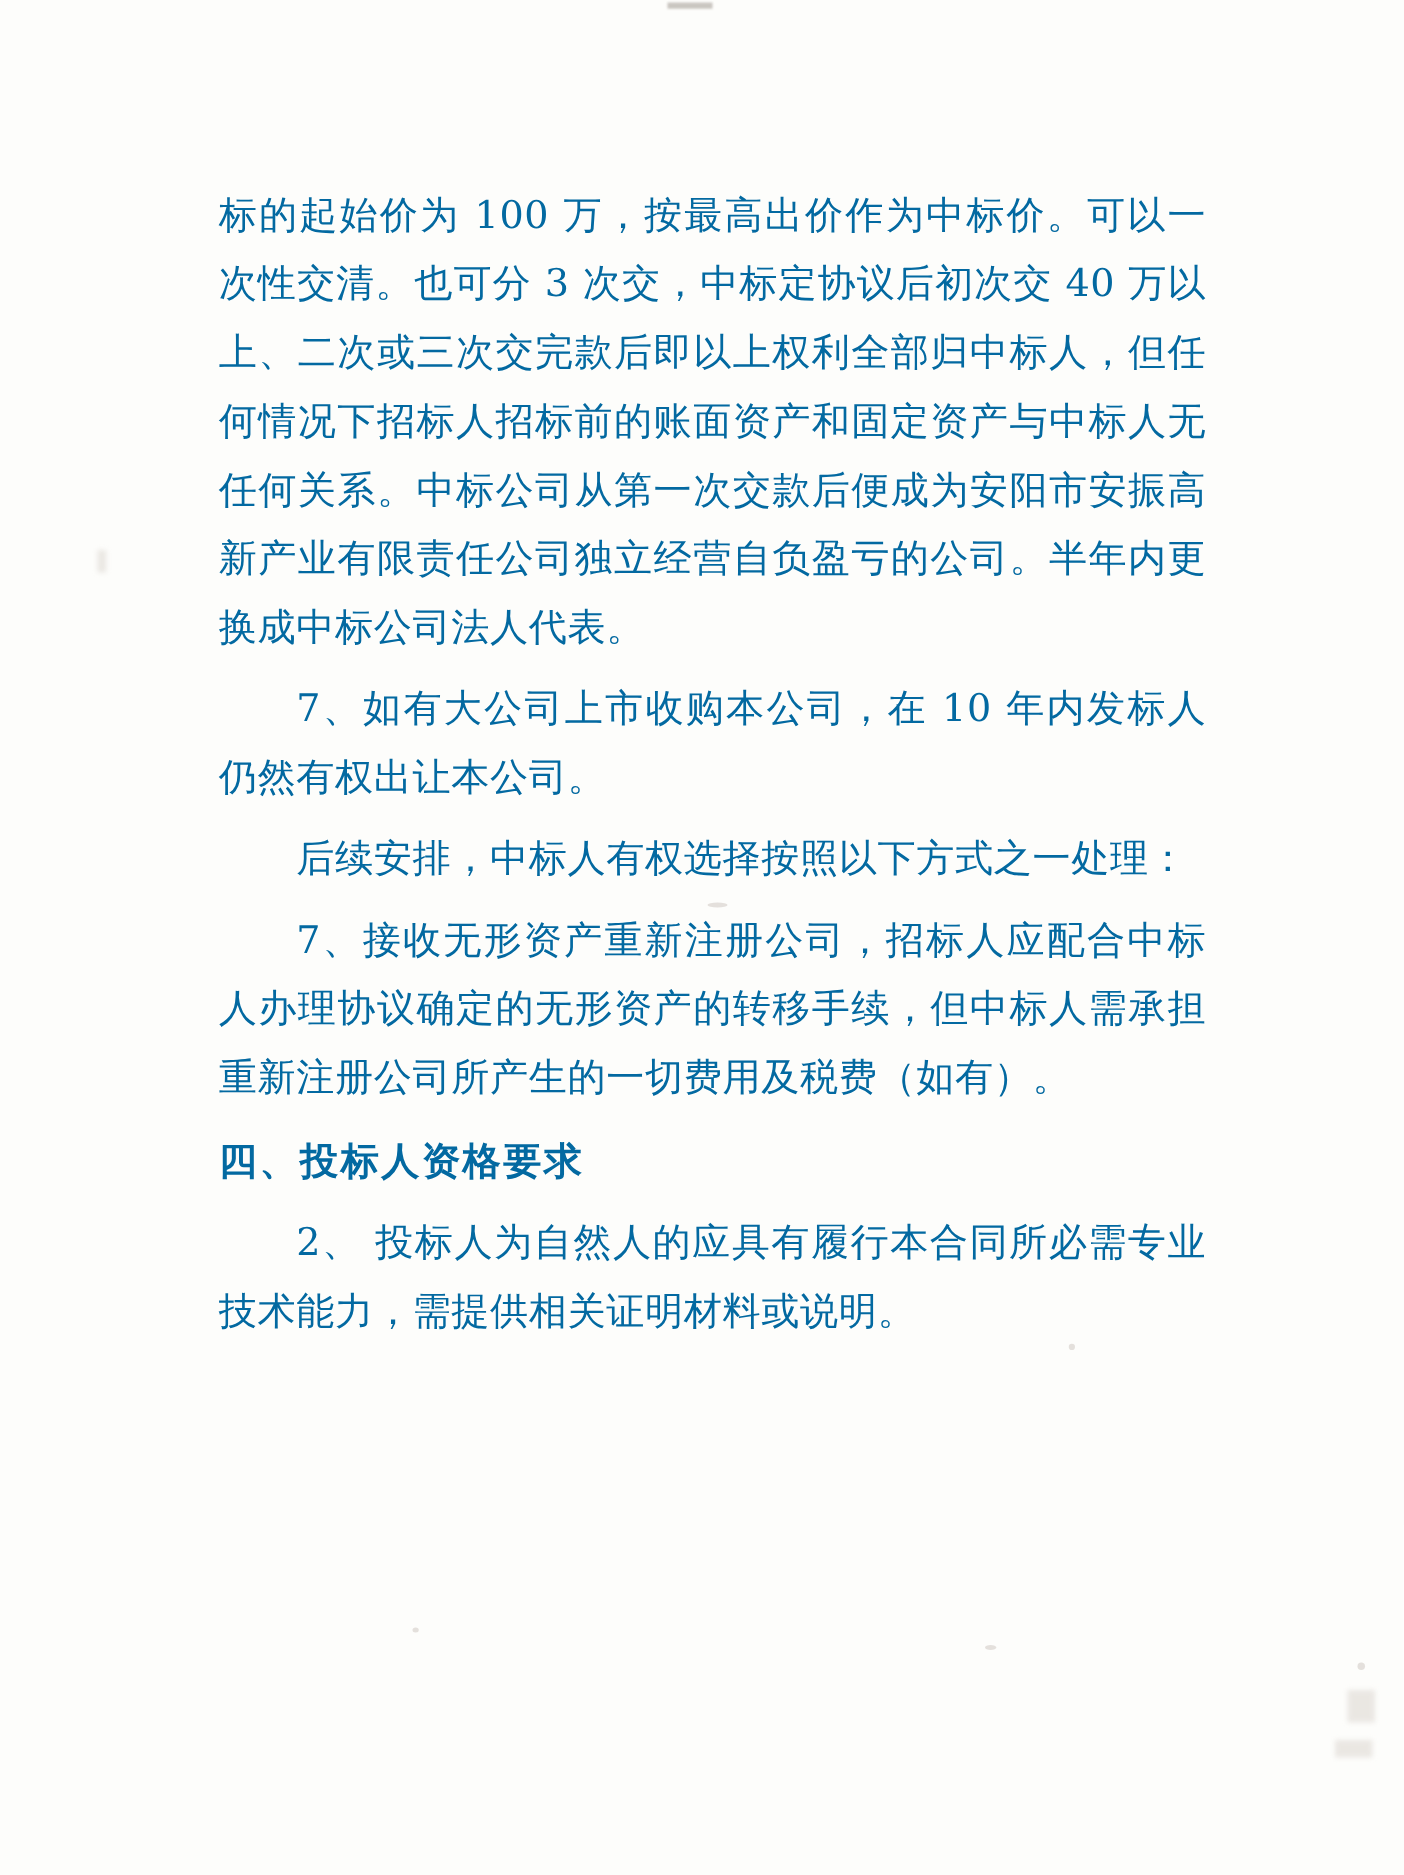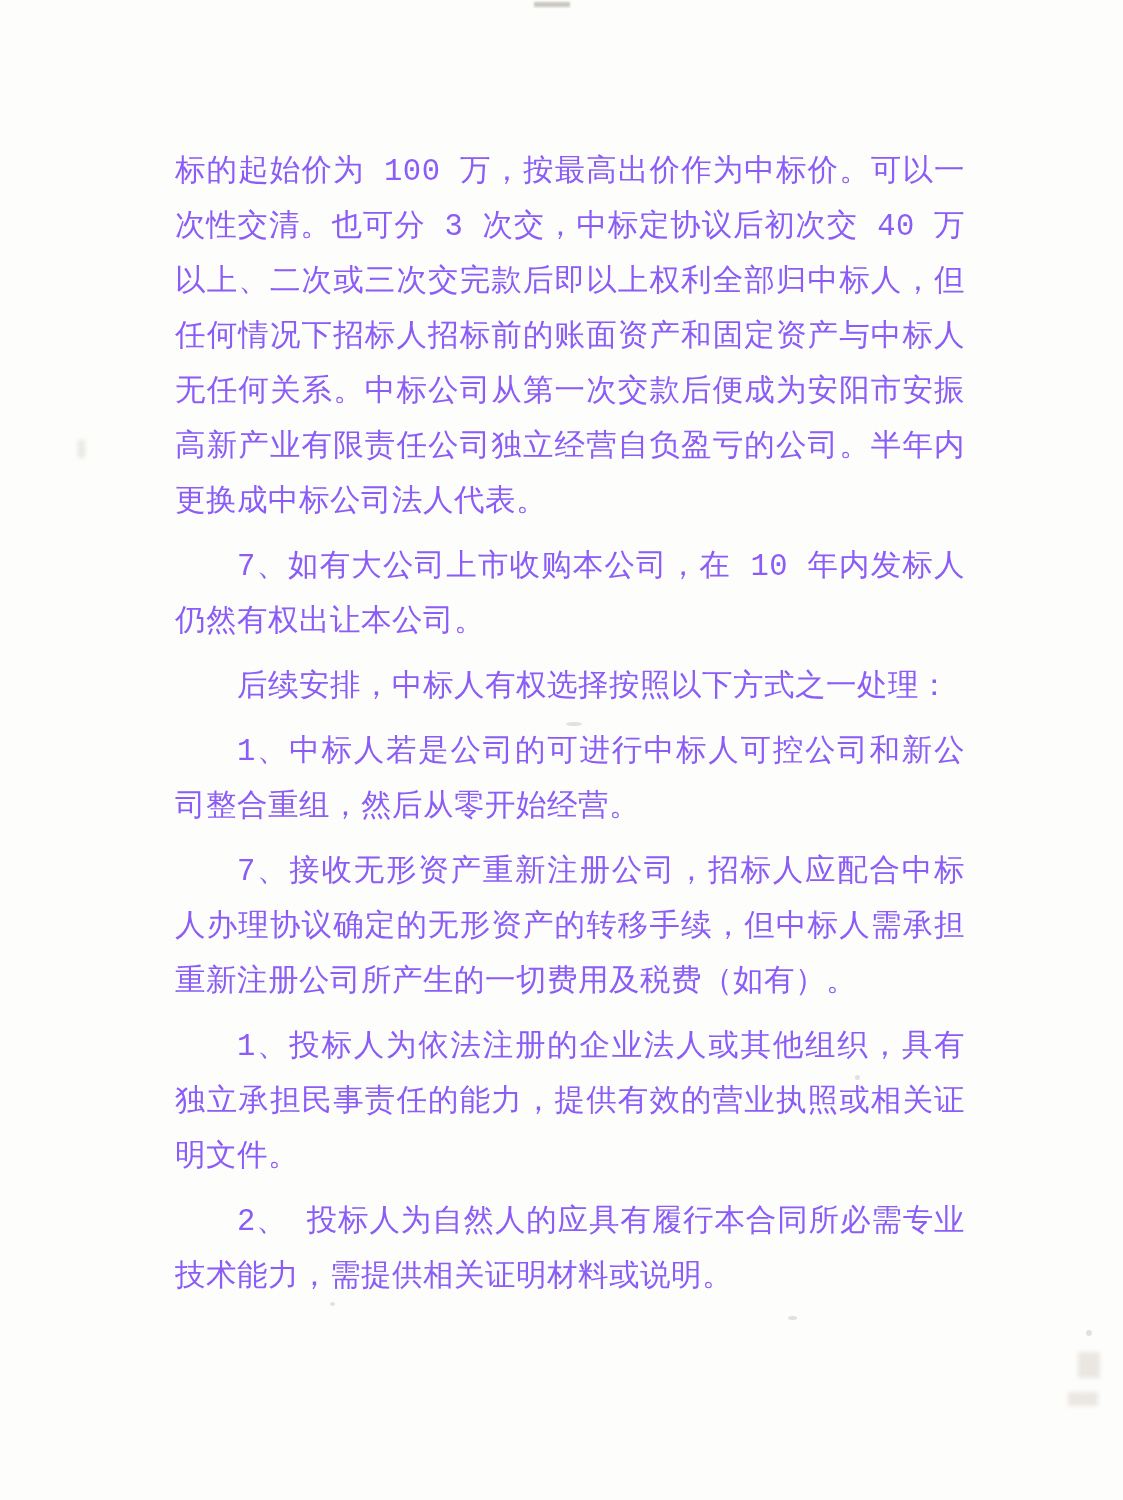--- a/index.html
+++ b/index.html
@@ -45,26 +45,25 @@
   .content {
     position: absolute;
     left: 175px;
     top: 145px;
     width: 790px;
   }
   p {
     margin: 0 0 4px 0;
     font-size: 30.5px;
     line-height: 55px;
-    color: #8b5cf6;
+    color: #0369a1;
     letter-spacing: 0.5px;
     text-align: justify;
     text-justify: inter-ideograph;
     font-weight: 500;
-    font-family: Liberation Mono, monospace;
   }
   p.indent {
     text-indent: 62px;
   }
   p.heading {
     font-weight: 700;
     text-indent: 0;
     letter-spacing: 2px;
   }
   p.gap-before {
@@ -92,23 +91,22 @@
 
   <div class="content">
 
     <p class="block">标的起始价为 100 万，按最高出价作为中标价。可以一次性交清。也可分 3 次交，中标定协议后初次交 40 万以上、二次或三次交完款后即以上权利全部归中标人，但任何情况下招标人招标前的账面资产和固定资产与中标人无任何关系。中标公司从第一次交款后便成为安阳市安振高新产业有限责任公司独立经营自负盈亏的公司。半年内更换成中标公司法人代表。</p>
 
     <p class="indent block">7、如有大公司上市收购本公司，在 10 年内发标人仍然有权出让本公司。</p>
 
 
     <p class="indent block">后续安排，中标人有权选择按照以下方式之一处理：</p>
 
-    <p class="indent block">1、中标人若是公司的可进行中标人可控公司和新公司整合重组，然后从零开始经营。</p>
 
     <p class="indent block">7、接收无形资产重新注册公司，招标人应配合中标人办理协议确定的无形资产的转移手续，但中标人需承担重新注册公司所产生的一切费用及税费（如有）。</p>
 
+    <p class="heading block gap-before">四、投标人资格要求</p>
 
-    <p class="indent block">1、投标人为依法注册的企业法人或其他组织，具有独立承担民事责任的能力，提供有效的营业执照或相关证明文件。</p>
 
     <p class="indent block">2、 投标人为自然人的应具有履行本合同所必需专业技术能力，需提供相关证明材料或说明。</p>
 
   </div>
 </div>
 
 </body></html>

